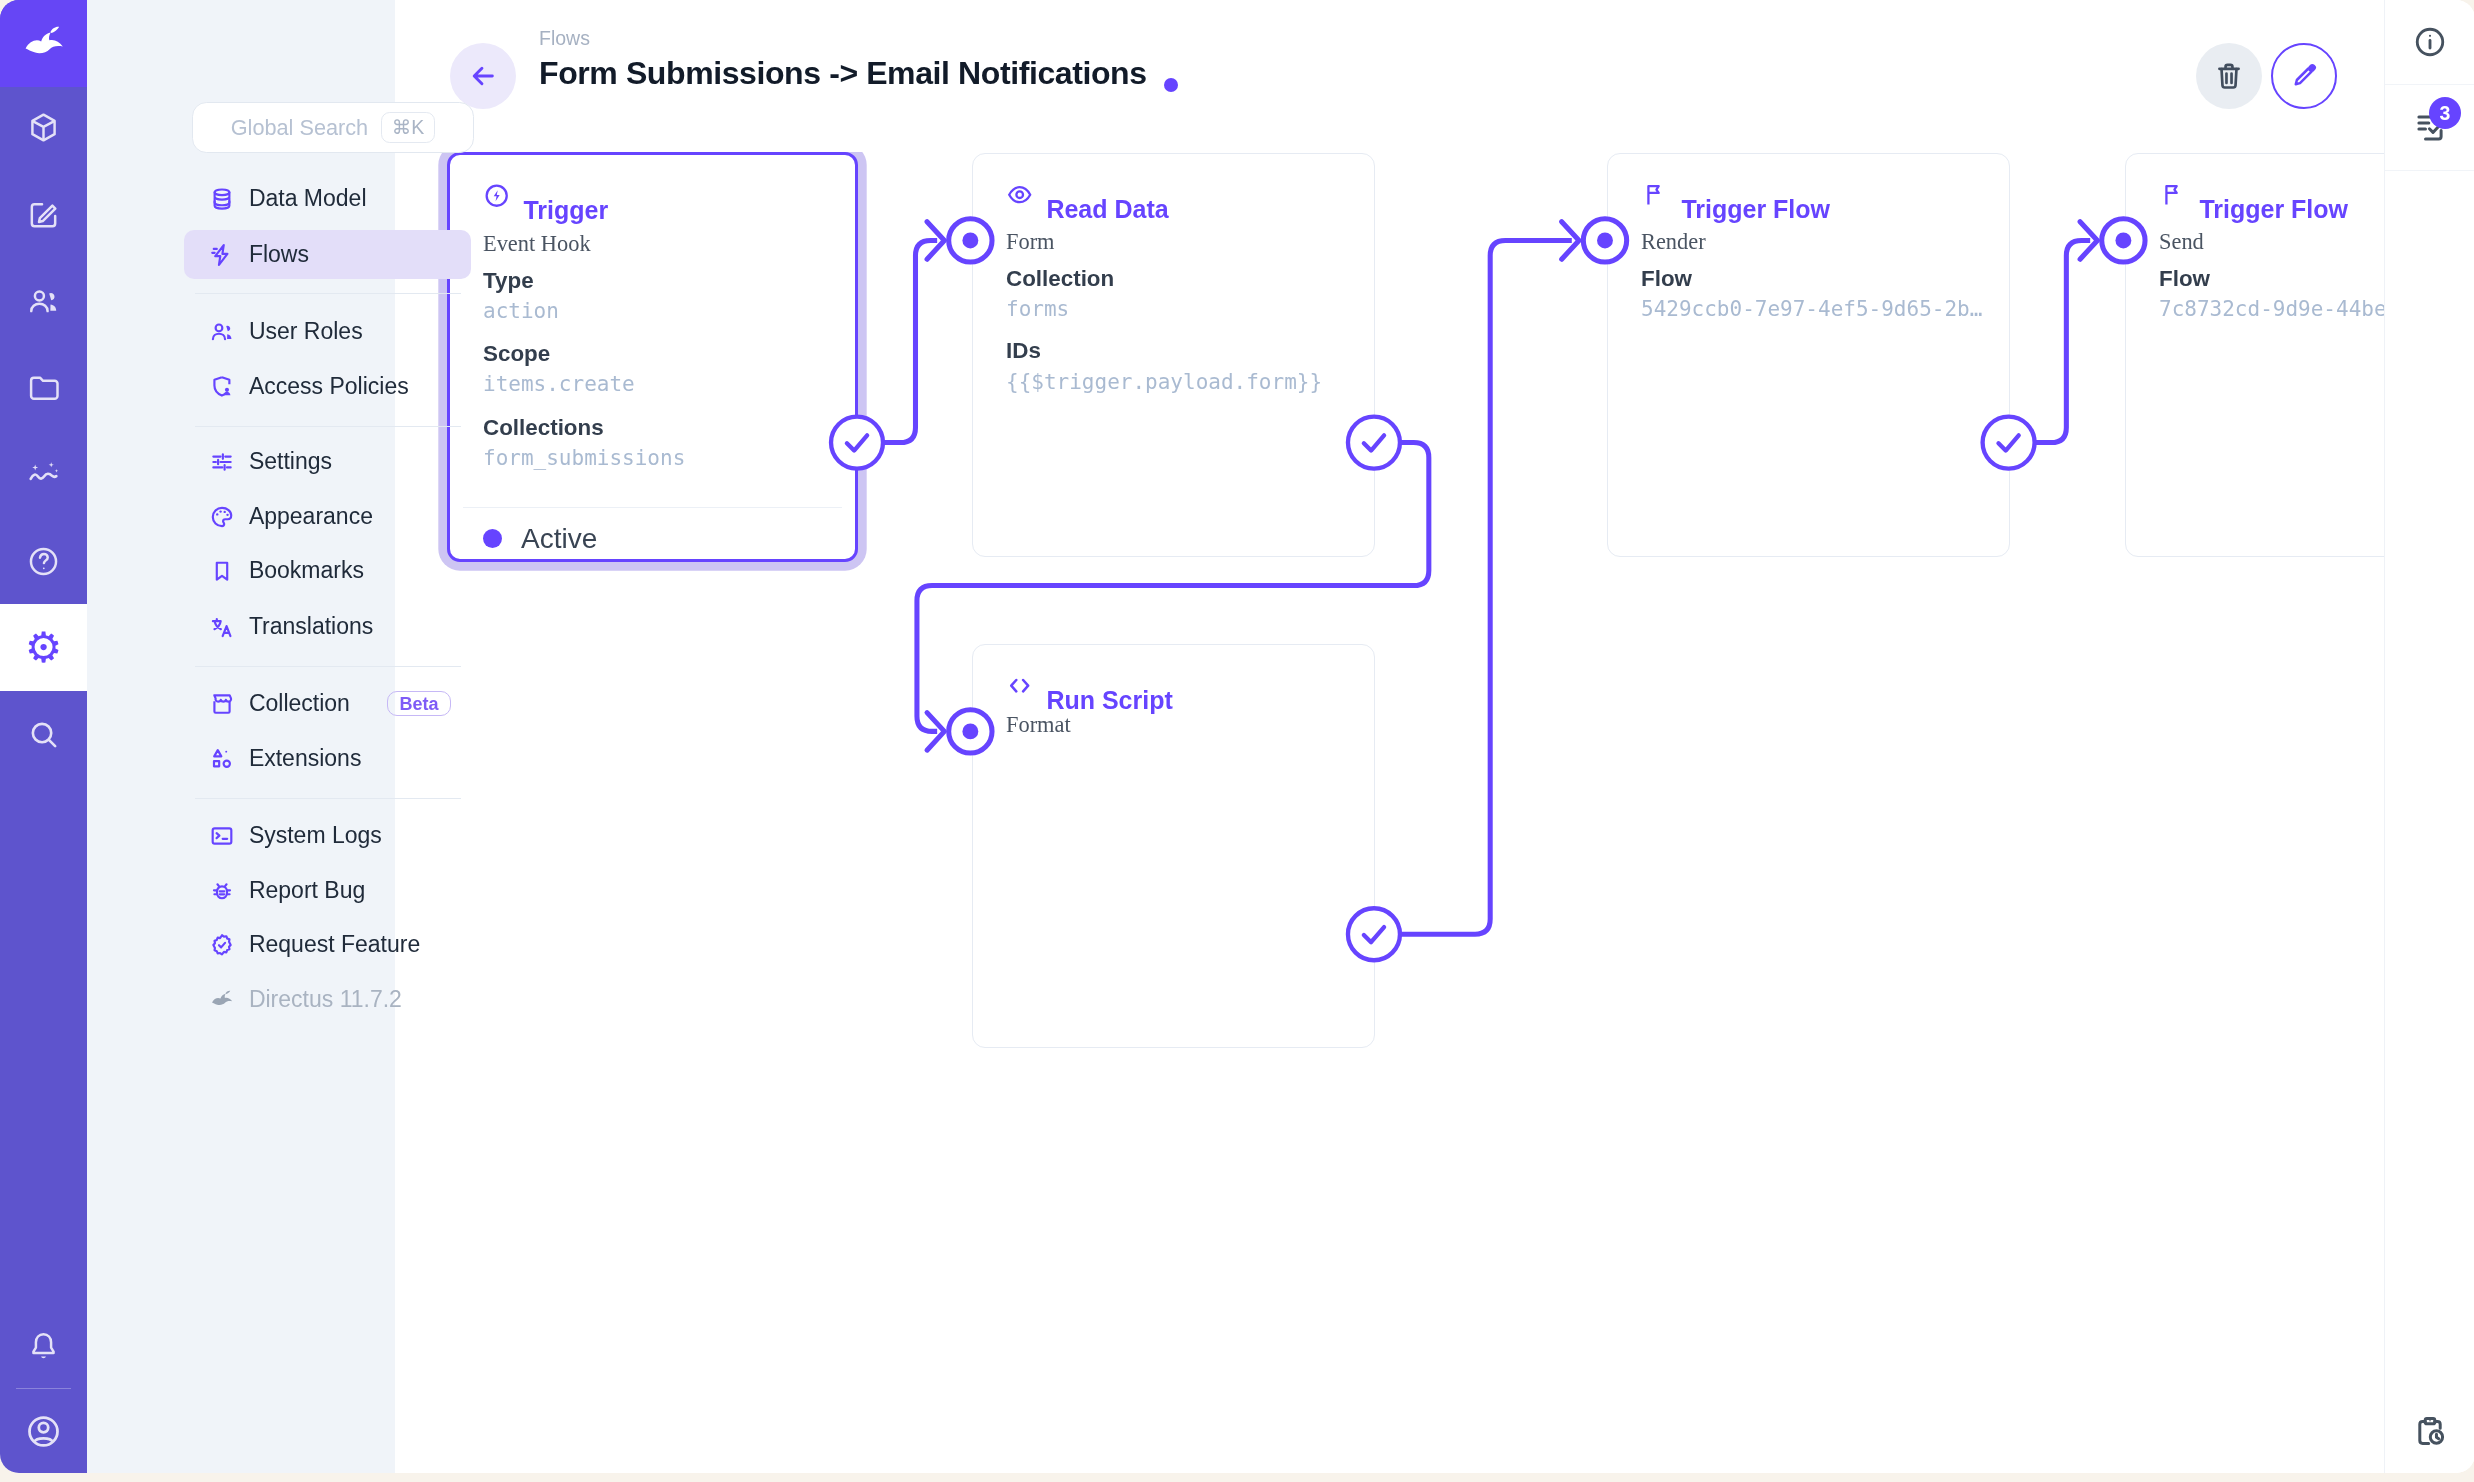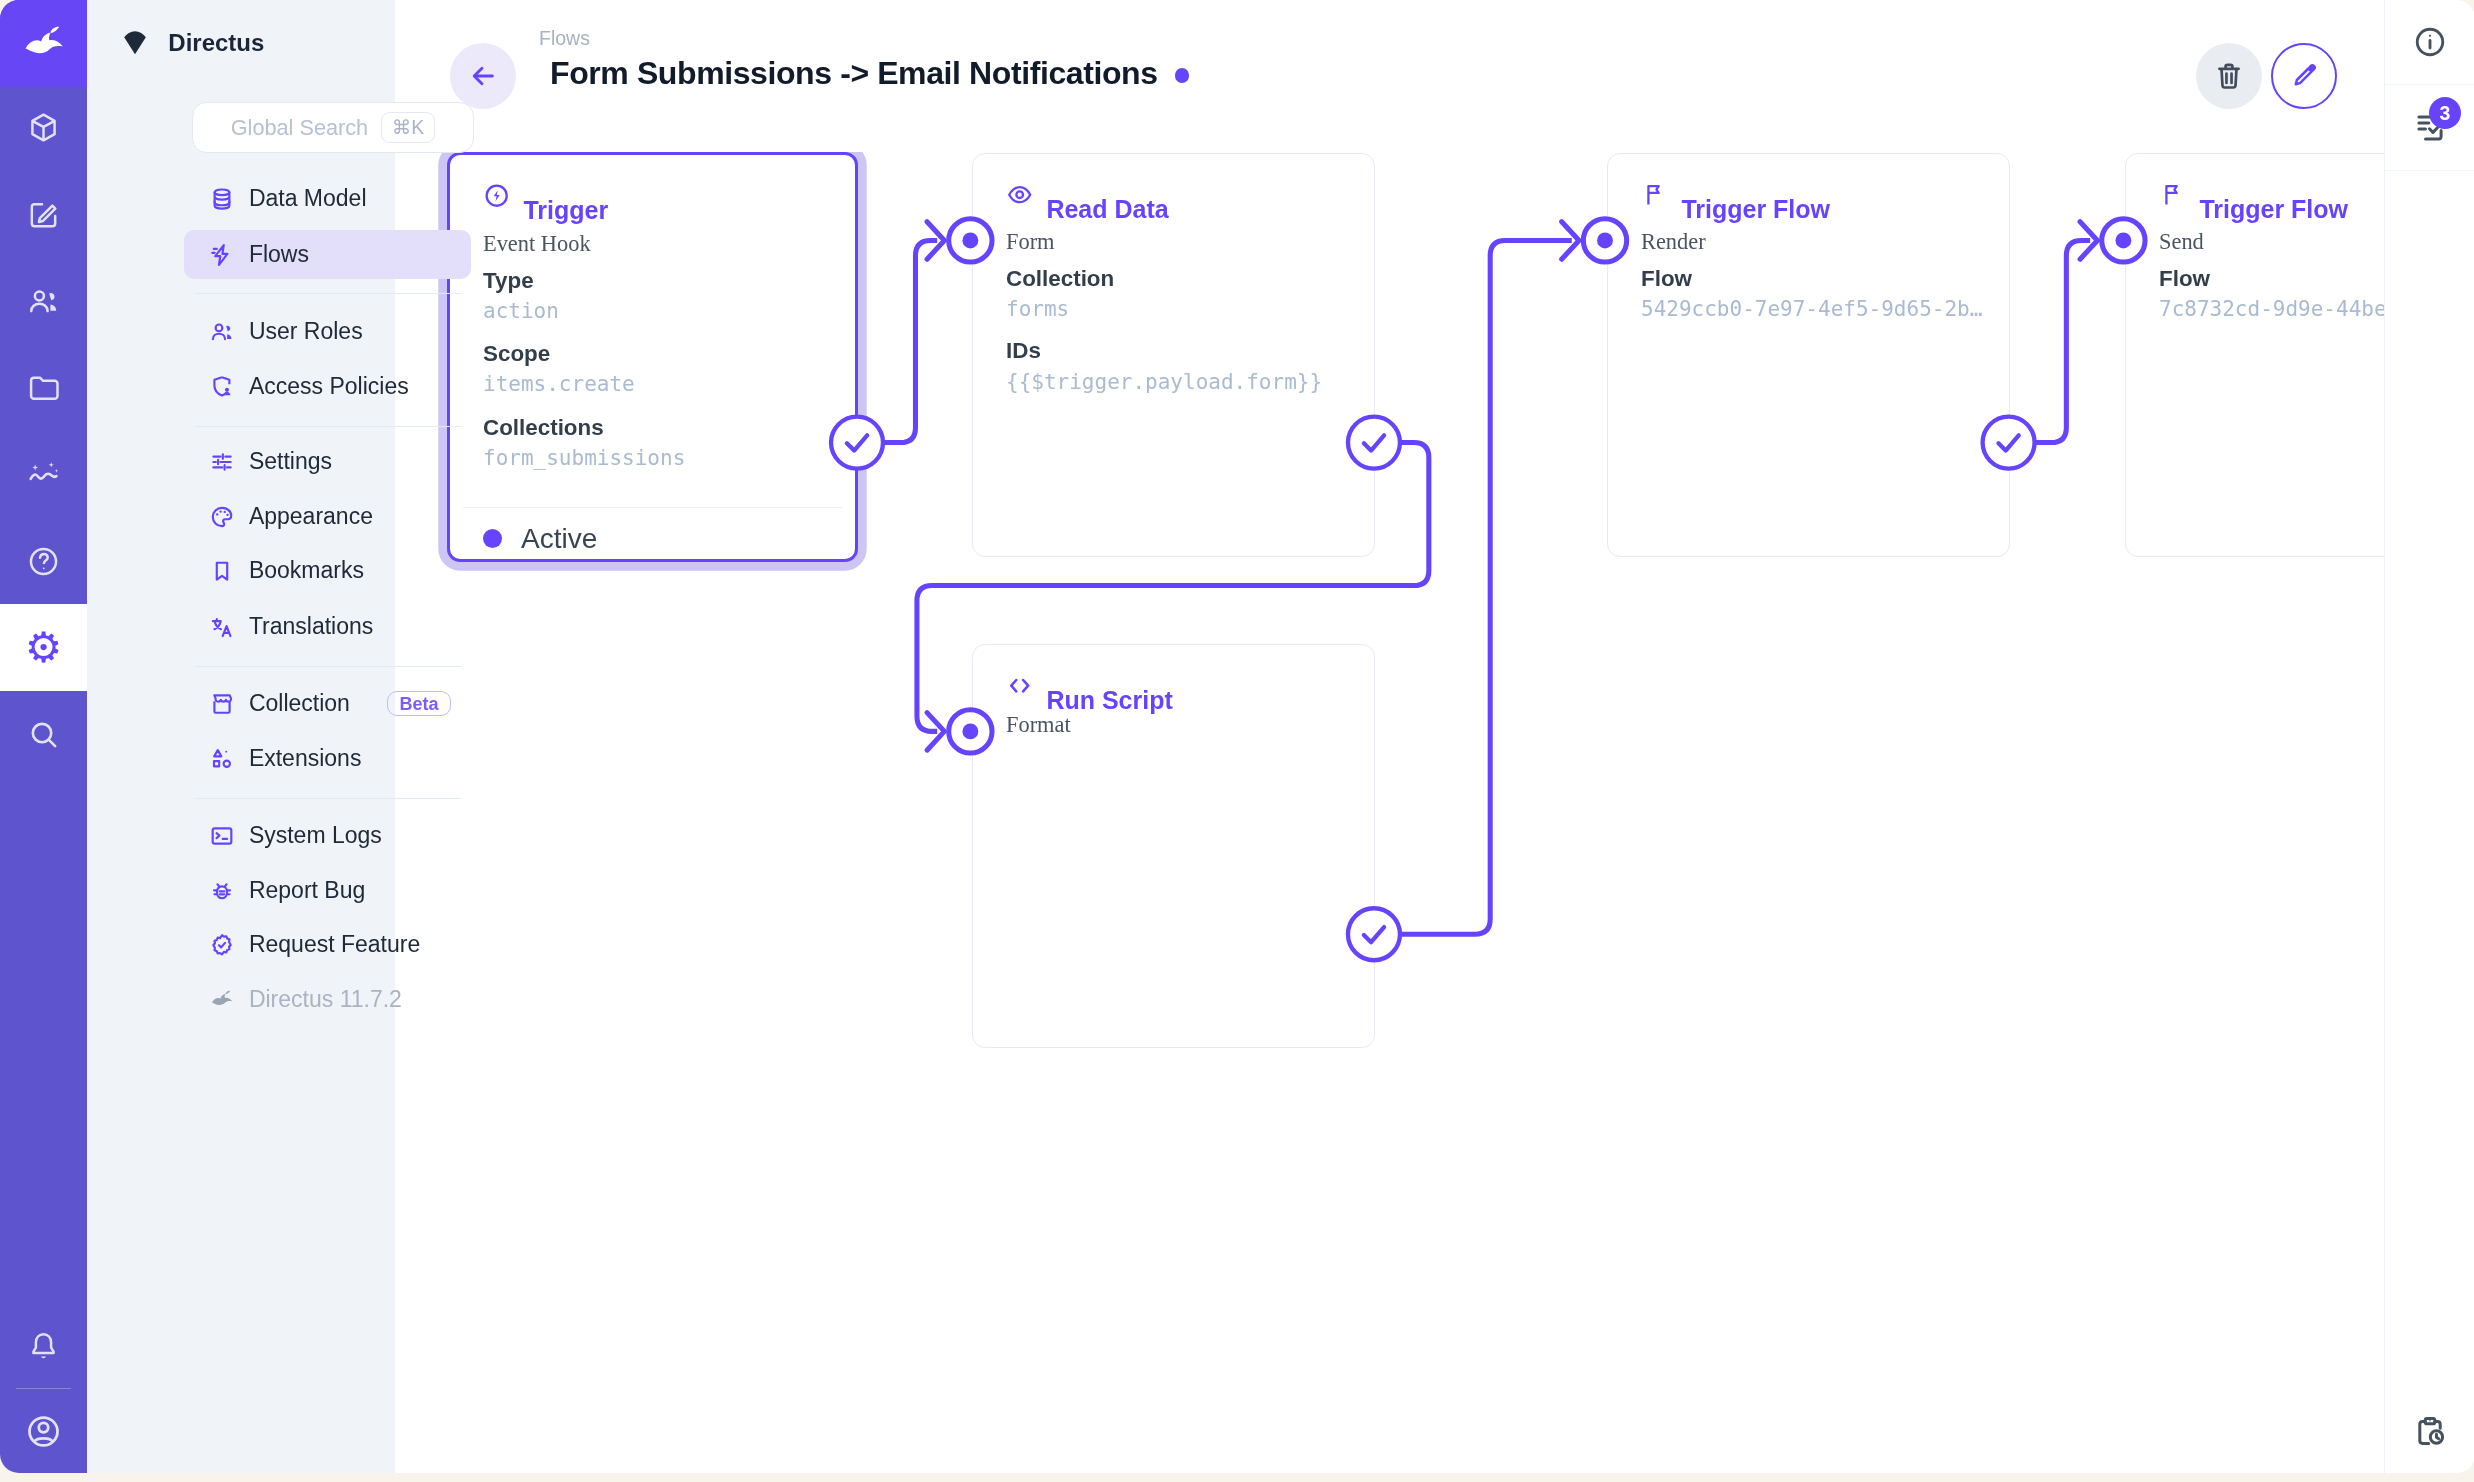--- a/index.html
+++ b/index.html
@@ -33,21 +33,21 @@
   .nav-item.active { background:#E3DEF9; }
   .nav-ic { width:26px; height:26px; margin-left:24.5px; flex:0 0 26px; color:#6644FF; }
   .nav-label { margin-left:14.4px; font-size:23px; font-weight:500; color:#202B3A; white-space:nowrap; }
   .nav-label.muted { color:#A9B3C1; }
   .nav-divider { position:absolute; left:108px; width:266px; height:1.4px; background:#E3E9F1; }
   .beta-pill { position:absolute; right:20px; border:1.4px solid #C6B8F6; border-radius:10px; color:#7E5BF6; font-size:18px; font-weight:600; padding:2.9px 11.6px; line-height:1; }
   
   .main-header { position:absolute; left:394px; top:0; right:91px; height:152px; background:#fff; z-index:8; }
   .back-btn { position:absolute; left:450px; top:43px; width:66px; height:66px; border-radius:50%; background:#ECE9FB; color:#6644FF; display:flex; align-items:center; justify-content:center; cursor:pointer; z-index:9; }
   .breadcrumb { position:absolute; left:539px; top:27.4px; font-size:19.5px; font-weight:500; color:#A6B1C2; z-index:9; }
-  .page-title-row { position:absolute; left:550px; top:55px; display:flex; align-items:center; gap:17.3px; z-index:9; }
+  .page-title-row { position:absolute; left:539px; top:55px; display:flex; align-items:flex-end; gap:17.3px; z-index:9; }
   .page-title { font-size:32px; font-weight:700; color:#121B29; letter-spacing:-0.4px; white-space:nowrap; }
   .title-dot { width:14.4px; height:14.4px; border-radius:50%; background:#6644FF; margin-top:4.3px; }
   .hdr-btn { position:absolute; top:43px; width:66px; height:66px; border-radius:50%; display:flex; align-items:center; justify-content:center; cursor:pointer; z-index:9; }
   .hdr-btn.delete { left:2196px; background:#E9EDF2; color:#414D5D; }
   .hdr-btn.edit { left:2271px; background:#FFFFFF; border:2.9px solid #6644FF; color:#6644FF; }
   
   .panel { position:absolute; background:#FFFFFF; border:1.4px solid #E6EBF3; border-radius:13px; z-index:2; }
   .panel.selected { border:3.6px solid #6644FF; box-shadow:0 0 0 8.7px #CDC5F3; }
   .p-head { position:absolute; top:20px; left:33px; height:42px; display:flex; align-items:center; gap:13px; color:#6644FF; }
   .p-head span { font-size:25px; font-weight:700; white-space:nowrap;margin-top:28px; }
@@ -141,26 +141,20 @@
     <div class="mod-btn" style="top:1388px">
       <svg width="39" height="39" viewBox="0 0 24 24" fill="none" stroke="currentColor" stroke-width="1.7">
         <circle cx="12" cy="12" r="8.6"></circle>
           <circle cx="12" cy="9.6" r="2.9"></circle>
         <path d="M6.3 18.4 c1.3-2.9 10.1-2.9 11.4 0"></path>
       </svg>
     </div>
   </aside>
 
   <nav class="sidebar">
-    <div class="project-row">
-      <svg width="32" height="32" viewBox="0 0 24 24" fill="#1E2A3A">
-        <path d="M12 20.5 3.9 7.7 A9.6 9.6 0 0 1 20.1 7.7 Z"></path>
-      </svg>
-      <span class="project-name">Directus</span>
-    </div>
 
     <div class="searchbox">
       <input type="text" placeholder="Global Search" style="">
       <span class="kbd-chip">⌘K</span>
     </div>
 
     <div class="nav-item" style="top:174px">
       <svg class="nav-ic" viewBox="0 0 24 24" fill="none" stroke="currentColor" stroke-width="2" stroke-linecap="round">
         <ellipse cx="12" cy="5.8" rx="6.8" ry="2.6"></ellipse>
         <path d="M5.2 5.8 v4.1 c0 1.4 3 2.6 6.8 2.6 s6.8-1.2 6.8-2.6 V5.8"></path>

